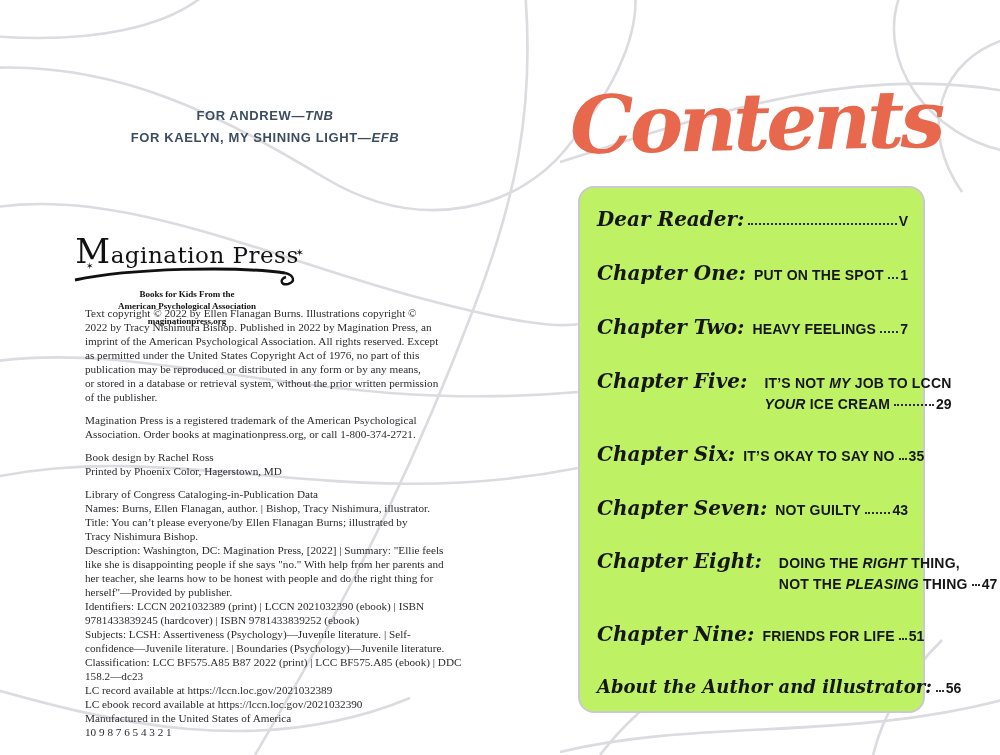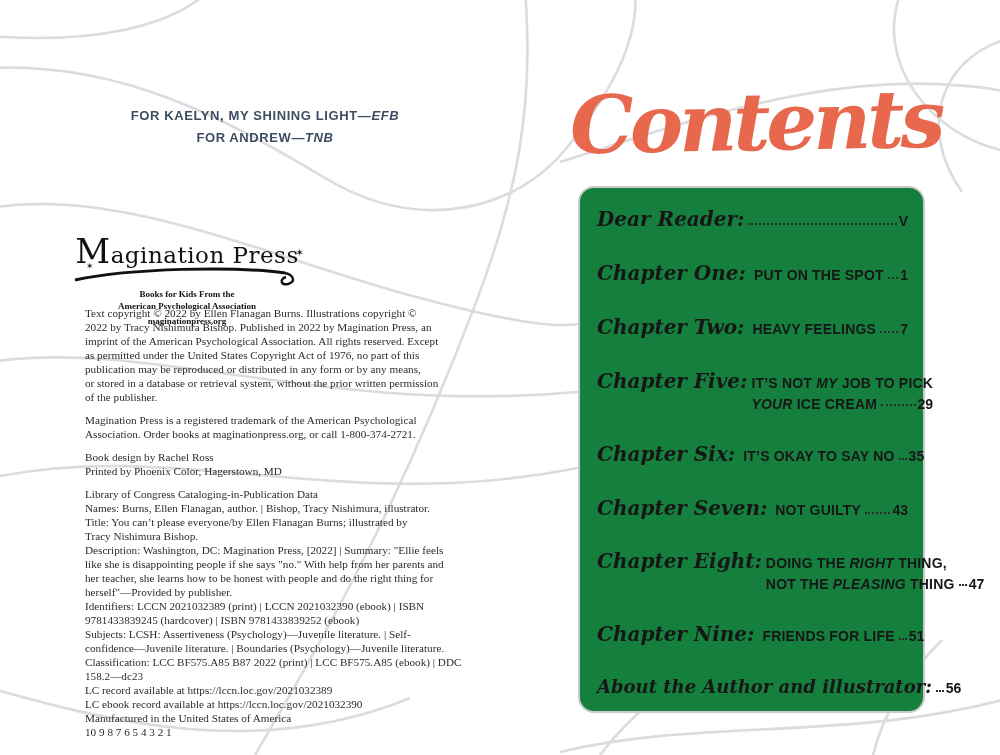--- a/index.html
+++ b/index.html
@@ -43,27 +43,27 @@
   
   .right-page{position:absolute;left:500px;top:16px;width:500px;height:624px;z-index:1;}
   .contents-heading{
     position:absolute;left:70px;top:66px;z-index:3;
     font-family:"DejaVu Serif","Liberation Serif",serif;font-style:italic;font-weight:700;
     font-size:80px;line-height:1;letter-spacing:-4px;color:#e8684e;
     transform:rotate(-1deg);
   }
   .toc-box{
     position:absolute;left:78px;top:170px;width:347px;height:527px;box-sizing:border-box;
-    background:#15803d;border:2px solid #c9c9ce;border-radius:16px;z-index:2;
+    background:#bef264;border:2px solid #c9c9ce;border-radius:16px;z-index:2;
     padding:20px 15px 13px 17px;
     display:flex;flex-direction:column;justify-content:space-between;
     color:#161616;
   }
   .toc-row{display:flex;align-items:baseline;white-space:nowrap;}
-  .toc-entry2{display:grid;grid-template-columns:auto 1fr;column-gap:4px;align-items:baseline;white-space:nowrap;}
+  .toc-entry2{display:grid;grid-template-columns:auto 1fr;column-gap:17px;align-items:baseline;white-space:nowrap;}
   .toc-entry2 .t-line1{grid-column:2;}
   .toc-entry2 .t-line2{grid-column:2;display:flex;align-items:flex-end;margin-top:3px;}
   .t-script{
     font-family:"DejaVu Serif","Liberation Serif",serif;font-style:italic;font-weight:700;
     font-size:20px;line-height:1.15;
   }
   .t-script.small{font-size:18px;}
   .t-title{
     font-family:"Liberation Sans",sans-serif;font-weight:700;font-size:14px;
     letter-spacing:.2px;margin-left:8px;
@@ -91,22 +91,22 @@
   <path d="M 902,-10 C 872,60 930,138 1010,152"></path>
   <path d="M 1010,38 C 938,58 918,130 962,192"></path>
   <path d="M 600,755 C 642,700 700,662 762,642"></path>
   <path d="M 942,640 C 900,682 880,722 872,760"></path>
   <path d="M 560,752 C 700,718 850,742 1010,698"></path>
 </svg>
 
 <div class="left-page">
 
   <div class="dedication">
+    <div class="ded-line"><span>FOR ANDREW—</span><span class="ded-init">TNB</span></div>
     <div class="ded-line"><span>FOR KAELYN, MY SHINING LIGHT—</span><span class="ded-init">EFB</span></div>
-    <div class="ded-line"><span>FOR ANDREW—</span><span class="ded-init">TNB</span></div>
   </div>
 
   <div class="logo">
     <div class="logo-name-row">
       <span class="logo-star-left">✶</span>
       <span class="logo-name"><span class="logo-M">M</span><span>agination Press</span></span>
       <span class="logo-star-right">✶</span>
     </div>
     <svg class="logo-swoosh" width="232" height="24" viewBox="0 0 232 24" fill="none" stroke="#111" stroke-width="3">
       <path d="M 4,16 C 60,4 165,2 214,9"></path>
@@ -173,21 +173,21 @@
       <span class="t-script">Chapter Two:</span>
       <span class="t-title">HEAVY FEELINGS</span>
       <span class="dots"></span>
       <span class="t-page">7</span>
     </div>
 
 
 
     <div class="toc-entry2">
       <span class="t-script">Chapter Five:</span>
-      <span class="t-title t-line1"><span>IT’S NOT </span><span class="it">MY</span><span> JOB TO PICK</span></span>
+      <span class="t-title t-line1"><span>IT’S NOT </span><span class="it">MY</span><span> JOB TO LCCN</span></span>
       <span class="t-line2">
         <span class="t-title"><span class="it">YOUR</span><span> ICE CREAM</span></span>
         <span class="dots"></span>
         <span class="t-page">29</span>
       </span>
     </div>
 
     <div class="toc-row">
       <span class="t-script">Chapter Six:</span>
       <span class="t-title">IT’S OKAY TO SAY NO</span>

